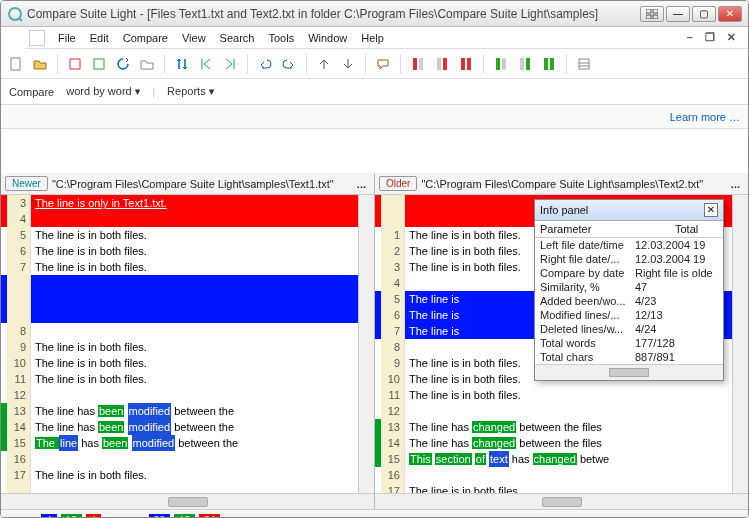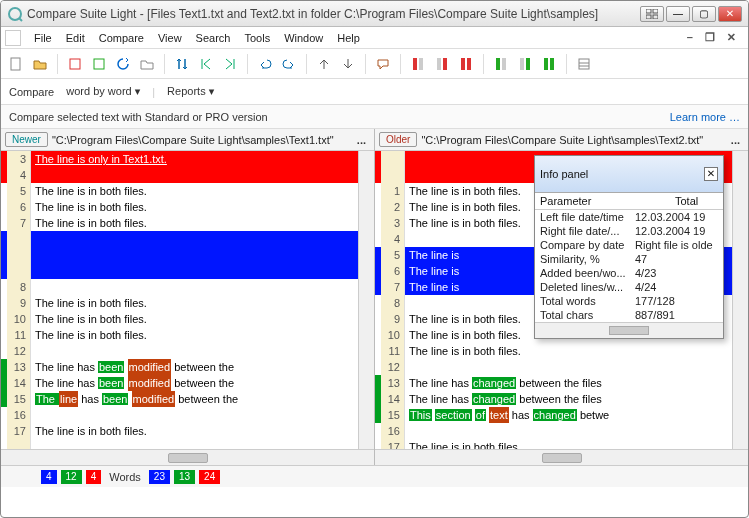--- a/index.html
+++ b/index.html
@@ -3,63 +3,63 @@
 <meta charset="utf-8">
 <style>
 * { margin: 0; padding: 0; box-sizing: border-box; font-family: "Segoe UI", Tahoma, sans-serif; font-size: 11px; }
 body { background: #fff; width: 749px; height: 518px; overflow: hidden; border: 1px solid #888; border-radius: 4px; }
 .titlebar { height: 26px; background: linear-gradient(#f8f8f8, #e4e4e4); display: flex; align-items: center; padding: 0 6px; border-bottom: 1px solid #bbb; }
 .titlebar .ticon { width: 16px; height: 16px; margin-right: 4px; }
 .titlebar .ttext { flex: 1; color: #444; font-size: 12px; }
 .winctrl { display: flex; gap: 2px; }
 .winbtn { width: 24px; height: 16px; border: 1px solid #999; border-radius: 2px; background: linear-gradient(#fefefe,#ddd); display: flex; align-items: center; justify-content: center; font-size: 10px; cursor: pointer; }
 .winbtn.cl { background: linear-gradient(#f08080,#d04030); color: #fff; }
-.menubar { height: 22px; display: flex; align-items: center; padding: 0 4px; border-bottom: 1px solid #ddd; }
+.menubar { height: 22px; display: flex; align-items: center; padding: 0 4px; border-bottom: 1px solid #ddd; margin-left: 24px; }
 .menubar .micon { width:16px; height:16px; margin-right:6px; background:#fff; border:1px solid #ccc; }
 .menuitem { padding: 2px 7px; cursor: pointer; color: #222; }
 .menuright { margin-left: auto; display:flex; gap:4px; padding-right:4px;}
 .menuright span { padding:0 4px; cursor:pointer; font-weight:bold; color:#555;}
 .toolbar { height: 30px; display: flex; align-items: center; padding: 2px 4px; border-bottom: 1px solid #ddd; gap:2px;}
 .tbtn { width: 22px; height: 22px; display:flex; align-items:center; justify-content:center; border-radius:2px; cursor:pointer;}
 .tsep { width: 1px; height: 20px; background:#ddd; margin:0 4px;}
 .subbar { height: 26px; display:flex; align-items:center; padding:0 8px; border-bottom:1px solid #ddd; gap:8px; color:#333;}
 .subbar span.ctl { cursor:pointer; }
 .dropdown { padding:2px 4px; cursor:pointer; }
 .promo { height:24px; display:flex; align-items:center; padding:0 8px; background:#fafafa; border-bottom:1px solid #ddd; color:#333; }
 .promo .lm { margin-left:auto; color:#0560c0; cursor:pointer; }
-.panes { display:flex; height: 336px; }
+.panes { display:flex; height: 336px; margin-top: 44px; }
 .pane { flex:1; border-right:1px solid #bbb; display:flex; flex-direction:column; position:relative; }
 .pane:last-child { border-right:none;}
 .pheader { height:22px; display:flex; align-items:center; padding:0 4px; background:#f4f4f4; border-bottom:1px solid #ccc;}
 .pheader .lbl { padding:1px 6px; border:1px solid #999; border-radius:2px; font-size:10px; margin-right:4px; }
 .pheader .lbl.n { color:#00888f; }
 .pheader .lbl.o { color:#b03020; }
 .pheader .path { flex:1; white-space:nowrap; overflow:hidden; color:#222;}
 .pheader .dots { padding:0 4px; cursor:pointer; font-weight:bold; color:#333;}
 .editor { flex:1; display:flex; font-family:"Courier New",monospace; font-size:13px; overflow:hidden; position:relative; background:#fff;}
 .marks { width:6px; }
 .gutter { width:24px; background:#f7f0d0; text-align:right; padding-right:4px; color:#555; border-right:1px solid #ddd;}
 .lines { flex:1; position:relative; white-space:pre; }
 .line { height:16px; line-height:16px; padding-left:4px; overflow:hidden;}
 .gline { height:16px; line-height:16px; }
 .mslot { height:16px; }
 .bg-red { background:#ff0000; color:#fff;text-decoration:underline; }
 .bg-blue { background:#0015ff; color:#fff; }
 .bg-green { background:#00a020; color:#fff; }
-.sp-red { background:#c2410c; color:#fff; padding:5px 1px;}
+.sp-red { background:#1d4ed8; color:#fff; padding:5px 1px;}
 .sp-green { background:#00a020; color:#fff; padding:0 1px;}
 .vscroll { width:16px; background:#f0f0f0; border-left:1px solid #ccc; }
 .hscroll { height:16px; background:#f0f0f0; border-top:1px solid #ccc; display:flex; align-items:center; justify-content:center;}
 .hscroll .thumb { width:40px; height:10px; background:#ccc; border:1px solid #aaa; border-radius:2px;}
 .statusbar { height:22px; display:flex; align-items:center; padding:0 6px; border-top:1px solid #ccc; background:#f6f6f6; gap:4px;}
 .badge { padding:1px 5px; color:#fff; font-size:10px; line-height:12px; }
 .badge.bb { background:#0015ff;} .badge.bg { background:#00a020;} .badge.br { background:#ff0000;}
 .statusbar .lbl2 { color:#333; padding:0 4px;}
 .infopanel { position:absolute; right:24px; top:4px; width:190px; background:#fff; border:1px solid #888; box-shadow:3px 3px 6px rgba(0,0,0,.25); z-index:10; }
-.ip-title { background:linear-gradient(#e8f0fb,#c8dcf5); padding:11px 5px; display:flex; align-items:center; font-size:11px; color:#111; border-bottom:1px solid #aaa;}
+.ip-title { background:linear-gradient(#e8f0fb,#c8dcf5); padding:3px 5px; display:flex; align-items:center; font-size:11px; color:#111; border-bottom:1px solid #aaa;}
 .ip-title .x { margin-left:auto; width:14px; height:14px; border:1px solid #777; text-align:center; line-height:12px; font-size:10px; cursor:pointer; background:#fff;}
 .ip-head { display:flex; padding:2px 5px; color:#111; border-bottom:1px solid #ccc;gap:40px;}
 .ip-head .c1 { width:95px;} 
 .ip-row { display:flex; padding:1px 5px; color:#222; font-size:11px;}
 .ip-row .c1 { width:95px; white-space:nowrap; overflow:hidden; text-overflow:ellipsis;}
 .ip-row .c2 { flex:1; white-space:nowrap; overflow:hidden;}
 .ip-scroll { height:16px; background:#f0f0f0; border-top:1px solid #ccc; display:flex; align-items:center; justify-content:center;}
 .ip-scroll .t { width:40px; height:9px; background:#ccc; border:1px solid #aaa;}
 svg { display:block; }
 </style>
@@ -233,21 +233,20 @@
 </div>
 
 <div class="subbar">
   <span class="ctl">Compare</span>
   <span class="dropdown"><span>word by word</span> ▾</span>
   <span style="color:#ccc">|</span>
   <span class="dropdown"><span>Reports</span> ▾</span>
 </div>
 
 <div class="promo">
-  <span>Compare selected text with Standard or PRO version</span>
   <span class="lm">Learn more …</span>
 </div>
 
 <div class="panes">
   <div class="pane">
     <div class="pheader">
       <span class="lbl n">Newer</span>
       <span class="path">"C:\Program Files\Compare Suite Light\samples\Text1.txt"</span>
       <span class="dots">...</span>
     </div>
@@ -374,20 +373,24 @@
             </div>
             <div class="ip-row">
               <span class="c1">Similarity, %</span>
               <span class="c2">47</span>
             </div>
             <div class="ip-row">
               <span class="c1">Added been/wo...</span>
               <span class="c2">4/23</span>
             </div>
             <div class="ip-row">
+              <span class="c1">Modified lines/...</span>
+              <span class="c2">12/13</span>
+            </div>
+            <div class="ip-row">
               <span class="c1">Deleted lines/w...</span>
               <span class="c2">4/24</span>
             </div>
             <div class="ip-row">
               <span class="c1">Total words</span>
               <span class="c2">177/128</span>
             </div>
             <div class="ip-row">
               <span class="c1">Total chars</span>
               <span class="c2">887/891</span>

